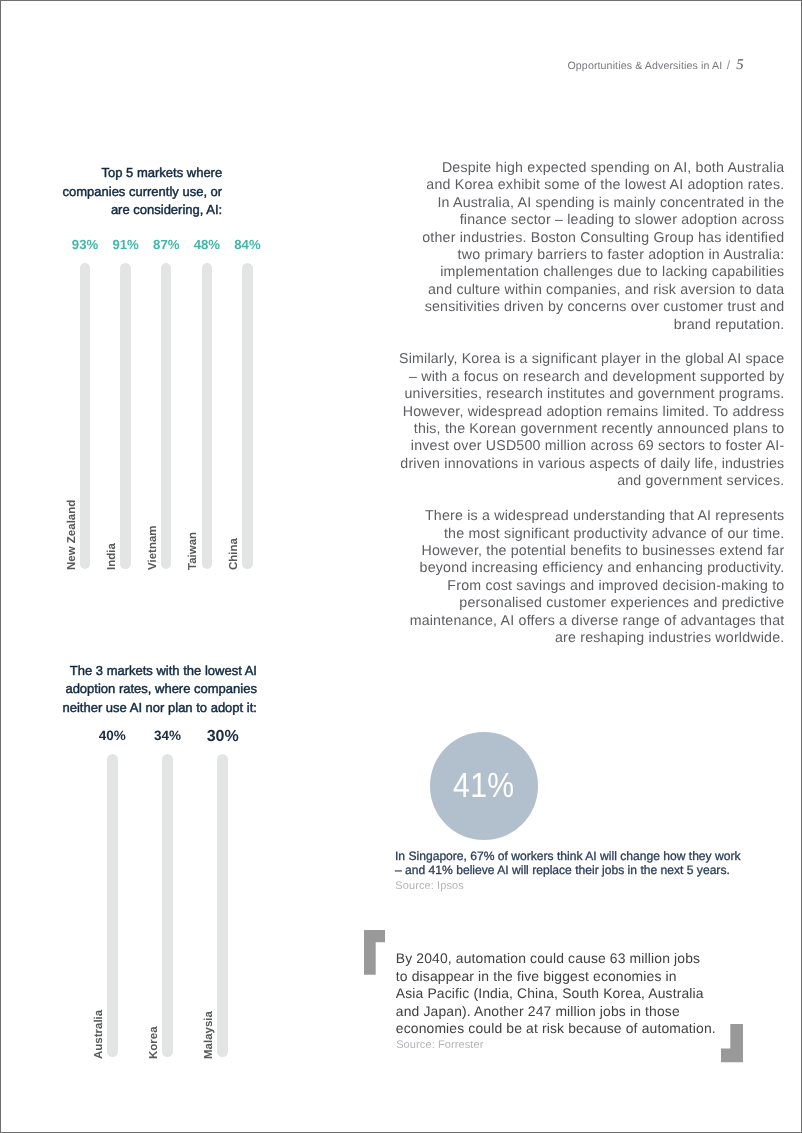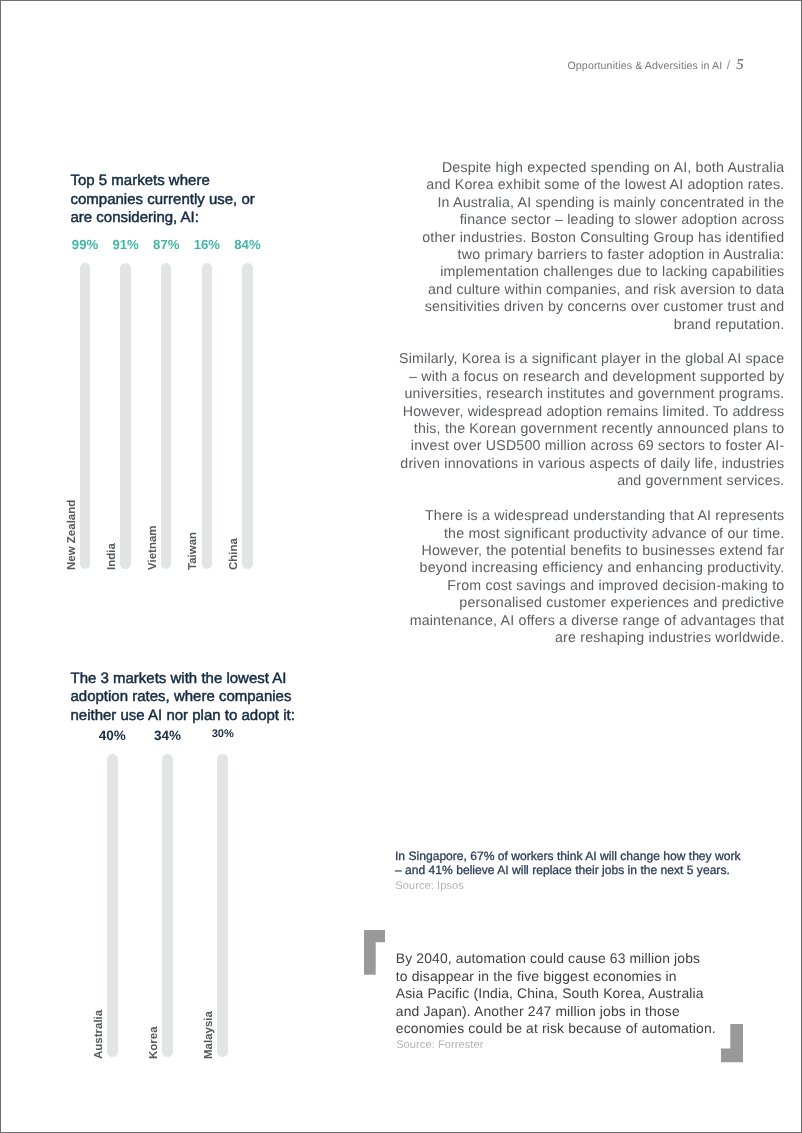--- a/index.html
+++ b/index.html
@@ -2,21 +2,21 @@
 <html><head>
 <meta charset="utf-8">
 <style>
   html,body{margin:0;padding:0;}
   body{width:802px;height:1133px;background:#ffffff;font-family:"Liberation Sans",sans-serif;-webkit-font-smoothing:antialiased;text-rendering:geometricPrecision;}
   .page{position:relative;width:802px;height:1133px;box-sizing:border-box;background:#fff;overflow:hidden;}
   .pageborder{position:absolute;left:0;top:0;width:802px;height:1133px;box-sizing:border-box;border:1.4px solid #6e6e6e;pointer-events:none;}
   .hdr{position:absolute;left:567.5px;top:59px;font-size:10.6px;line-height:12px;color:#76787b;letter-spacing:.12px;white-space:nowrap;}
   .hdr .sep{color:#8e9093;margin:0 3px 0 4.5px;font-size:12px;}
   .hdr .pg{font-family:"Liberation Serif",serif;font-style:italic;font-size:14.8px;color:#58595b;letter-spacing:0;margin-left:3px;}
-  h2.ch{position:absolute;margin:12px;font-size:15px;line-height:18.6px;font-weight:400;-webkit-text-stroke:.45px #132a42;color:#132a42;letter-spacing:0;white-space:nowrap;}
+  h2.ch{position:absolute;margin:4px;font-size:13px;line-height:18.6px;font-weight:400;-webkit-text-stroke:.45px #132a42;color:#132a42;letter-spacing:0;white-space:nowrap;text-align:right;}
   .barchart{position:absolute;left:0;top:0;width:802px;height:1133px;}
   .bar{position:absolute;width:10px;border-radius:6px;background:#e2e5e4;}
   .pct{position:absolute;font-size:12.5px;font-weight:bold;color:#45b7a9;text-align:center;}
   .pct.dark{color:#1d2c42;}
   .blabel{position:absolute;font-size:11.5px;line-height:12px;font-weight:bold;color:#58595b;white-space:nowrap;transform-origin:0 0;transform:rotate(-90deg);}
   .col2{position:absolute;left:364.4px;width:420px;text-align:right;}
   p.body{margin:0 0 17.4px 0;font-size:14.2px;line-height:17.4px;letter-spacing:.2px;color:#5b5d60;white-space:nowrap;}
   .circ{position:absolute;border-radius:50%;display:flex;align-items:center;justify-content:center;color:#fff;font-weight:400;}
   .circ span{display:inline-block;transform:scaleX(.86);letter-spacing:.5px;}
   .cap{position:absolute;font-size:12.1px;line-height:14.5px;font-weight:400;-webkit-text-stroke:.3px #2c3d58;letter-spacing:0;color:#2c3d58;white-space:nowrap;}
@@ -28,55 +28,58 @@
 <body>
 
 <div class="page">
   <div class="hdr">
     <span>Opportunities &amp; Adversities in AI</span><span class="sep">/</span><span class="pg">5</span>
   </div>
 
   <h2 class="ch" id="ch1h" style="left:58.5px;top:160px;">Top 5 markets where<br>companies currently use, or<br>are considering, AI:</h2>
   <div class="barchart" id="chart1">
       <div class="bar" style="left:79.85px;top:262.8px;height:306.5px;width:10.4px;background:#e2e5e4;"></div>
-      <div class="pct" style="left:55.05px;top:237px;width:60px;font-size:13.2px;">99%</div>
+      <div class="pct" style="left:55.05px;top:237px;width:60px;font-size:13.2px;">93%</div>
       <div class="blabel" style="left:65.64999999999999px;top:570.2px;">New Zealand</div>
       <div class="bar" style="left:120.45px;top:262.8px;height:306.5px;width:10.4px;background:#e2e5e4;"></div>
       <div class="pct" style="left:95.65px;top:237px;width:60px;font-size:13.2px;">91%</div>
       <div class="blabel" style="left:106.25px;top:570.2px;">India</div>
       <div class="bar" style="left:161.05px;top:262.8px;height:306.5px;width:10.4px;background:#e2e5e4;"></div>
       <div class="pct" style="left:136.25px;top:237px;width:60px;font-size:13.2px;">87%</div>
       <div class="blabel" style="left:146.85000000000002px;top:570.2px;">Vietnam</div>
       <div class="bar" style="left:201.65000000000003px;top:262.8px;height:306.5px;width:10.4px;background:#e2e5e4;"></div>
-      <div class="pct" style="left:176.85000000000002px;top:237px;width:60px;font-size:13.2px;">16%</div>
+      <div class="pct" style="left:176.85000000000002px;top:237px;width:60px;font-size:13.2px;">48%</div>
       <div class="blabel" style="left:187.45000000000005px;top:570.2px;">Taiwan</div>
       <div class="bar" style="left:242.25px;top:262.8px;height:306.5px;width:10.4px;background:#e2e5e4;"></div>
       <div class="pct" style="left:217.45px;top:237px;width:60px;font-size:13.2px;">84%</div>
       <div class="blabel" style="left:228.05px;top:570.2px;">China</div>
     </div>
 
   <h2 class="ch" id="ch2h" style="left:58.5px;top:657.9px;">The 3 markets with the lowest AI<br>adoption rates, where companies<br>neither use AI nor plan to adopt it:</h2>
   <div class="barchart" id="chart2">
       <div class="bar" style="left:106.7px;top:754.2px;height:303.3px;width:11.2px;background:#e2e5e4;"></div>
       <div class="pct dark" style="left:82.3px;top:728.4px;width:60px;font-size:13.5px;">40%</div>
       <div class="blabel" style="left:92.5px;top:1058.8px;">Australia</div>
       <div class="bar" style="left:161.9px;top:754.2px;height:303.3px;width:11.2px;background:#e2e5e4;"></div>
       <div class="pct dark" style="left:137.5px;top:728.4px;width:60px;font-size:13.5px;">34%</div>
       <div class="blabel" style="left:147.70000000000002px;top:1058.8px;">Korea</div>
       <div class="bar" style="left:217.1px;top:754.2px;height:303.3px;width:11.2px;background:#e2e5e4;"></div>
-      <div class="pct dark" style="left:192.7px;top:728.4px;width:60px;font-size:11px;">30%</div>
+      <div class="pct dark" style="left:192.7px;top:728.4px;width:60px;font-size:16px;">30%</div>
       <div class="blabel" style="left:202.9px;top:1058.8px;">Malaysia</div>
     </div>
 
   <div class="col2" id="bodycol" style="top:160px;">
       <p class="body">Despite high expected spending on AI, both Australia<br>and Korea exhibit some of the lowest AI adoption rates.<br>In Australia, AI spending is mainly concentrated in the<br>finance sector – leading to slower adoption across<br>other industries. Boston Consulting Group has identified<br>two primary barriers to faster adoption in Australia:<br>implementation challenges due to lacking capabilities<br>and culture within companies, and risk aversion to data<br>sensitivities driven by concerns over customer trust and<br>brand reputation.</p>
       <p class="body">Similarly, Korea is a significant player in the global AI space<br>– with a focus on research and development supported by<br>universities, research institutes and government programs.<br>However, widespread adoption remains limited. To address<br>this, the Korean government recently announced plans to<br>invest over USD500 million across 69 sectors to foster AI-<br>driven innovations in various aspects of daily life, industries<br>and government services.</p>
       <p class="body">There is a widespread understanding that AI represents<br>the most significant productivity advance of our time.<br>However, the potential benefits to businesses extend far<br>beyond increasing efficiency and enhancing productivity.<br>From cost savings and improved decision-making to<br>personalised customer experiences and predictive<br>maintenance, AI offers a diverse range of advantages that<br>are reshaping industries worldwide.</p>
     </div>
 
+  <div class="circ" id="c-small" style="left: 430px; top: 732px; width: 107.5px; height: 107.5px; background: rgb(178, 192, 206); font-size: 35px;">
+      <span>41%</span>
+    </div>
   <div class="cap" id="circ-cap" style="left:395px;top:848.6px;">In Singapore, 67% of workers think AI will change how they work<br>– and 41% believe AI will replace their jobs in the next 5 years.</div>
   <div class="src" id="circ-src" style="left:395.3px;top:880px;">Source: Ipsos</div>
 
   <svg class="qm" style="left:364.1px;top:930px;width:21.1px;height:44.7px;" viewBox="0 0 21.1 44.7" preserveAspectRatio="none">
       <path d="M0 0 H21.1 V12.3 H11.7 V44.7 H0 Z" fill="#999999"></path>
     </svg>
   <svg class="qm" style="left:720.7px;top:1024.4px;width:22.8px;height:38.2px;" viewBox="0 0 22.8 38.2" preserveAspectRatio="none">
       <path d="M9.3 0 H22.8 V38.2 H0 V24.4 H9.3 Z" fill="#999999"></path>
     </svg>
   <div class="quote" id="quote-text" style="left:395.8px;top:950px;">By 2040, automation could cause 63 million jobs<br>to disappear in the five biggest economies in<br>Asia Pacific (India, China, South Korea, Australia<br>and Japan). Another 247 million jobs in those<br>economies could be at risk because of automation.</div>

